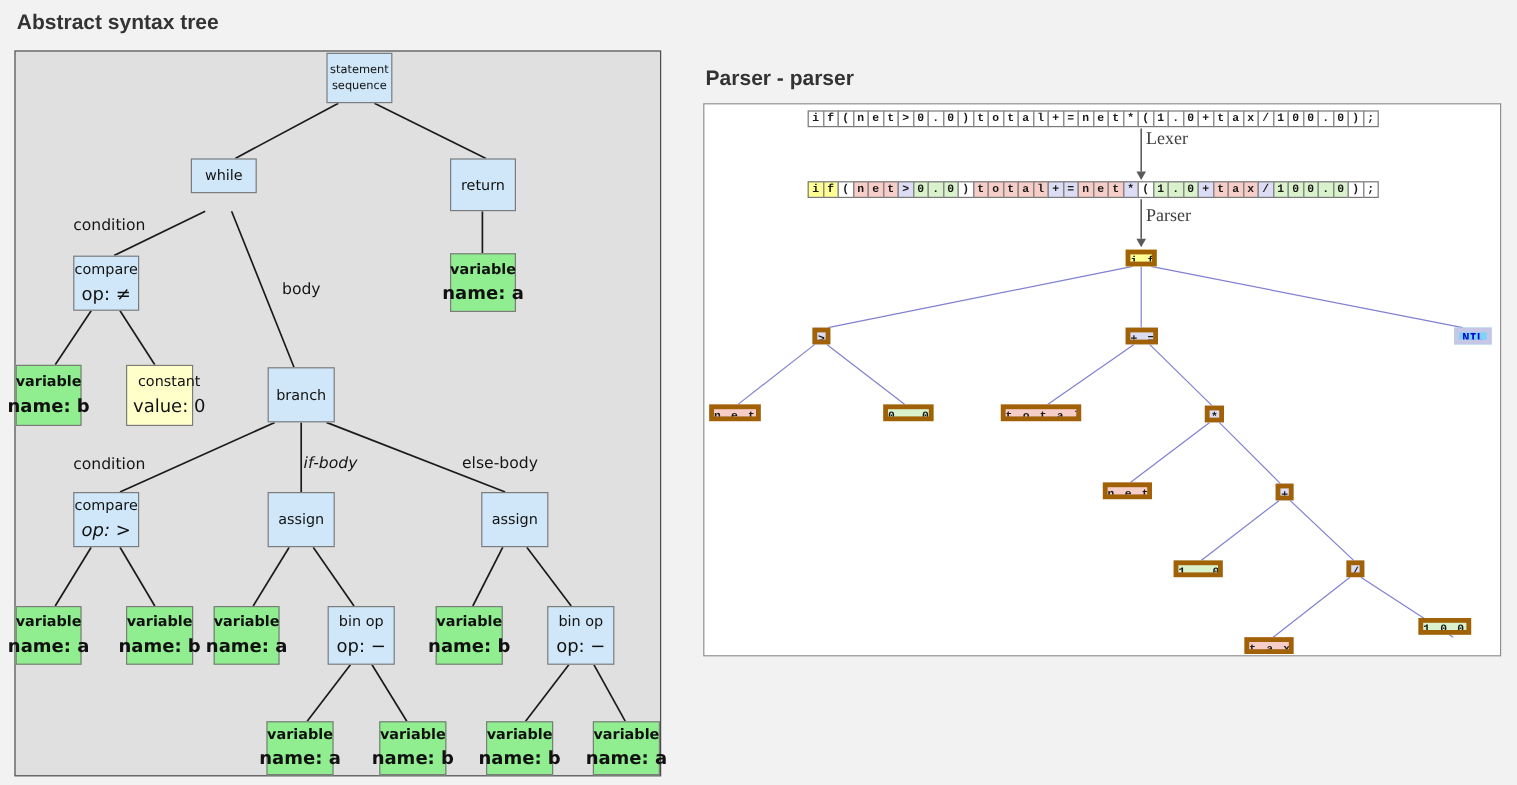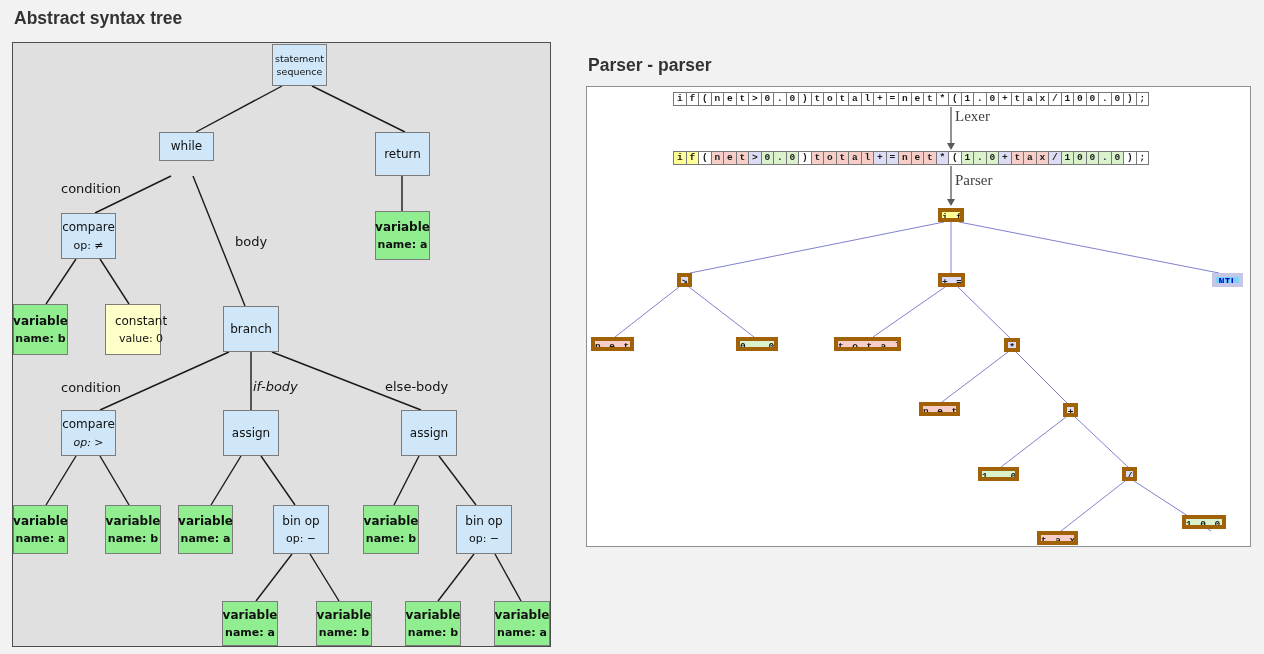--- a/index.html
+++ b/index.html
@@ -8,21 +8,21 @@
   .heading{position:absolute;font-family:"Liberation Sans",sans-serif;font-size:17.5px;
            color:#333;font-weight:700;white-space:nowrap;}
   
   #ast-panel{position:absolute;left:12px;top:42px;width:539px;height:605px;
              background:#e0e0e0;border:1.5px solid #4d4d4d;box-sizing:border-box;}
   .panel-svg{position:absolute;left:0;top:0;pointer-events:none;}
   .ast-node{position:absolute;box-sizing:border-box;border:1px solid #7c7c7c;
             display:flex;flex-direction:column;align-items:center;justify-content:center;
             text-align:center;color:#111;}
   .ast-node .ln{font-size:12px;line-height:1.55;white-space:nowrap;}
-  .ast-node .ln + .ln{font-size:11px;}
+  .ast-node .ln + .ln{font-size:15px;}
   .ast-node.small .ln{font-size:9.5px;line-height:1.4;}
   .c-blue{background:#cfe7f8;}
   .c-green{background:#90ee90;font-weight:bold;}
   .c-yellow{background:#ffffc9;padding-left:16px;}
   .it{font-style:italic;}
   .ast-label{position:absolute;font-size:13px;color:#141414;white-space:nowrap;}
   
   #lp-panel{position:absolute;left:586px;top:86px;width:665px;height:461px;
             background:#ffffff;border:1.5px solid #8f8f8f;box-sizing:border-box;}
   .strip{position:absolute;display:flex;}

